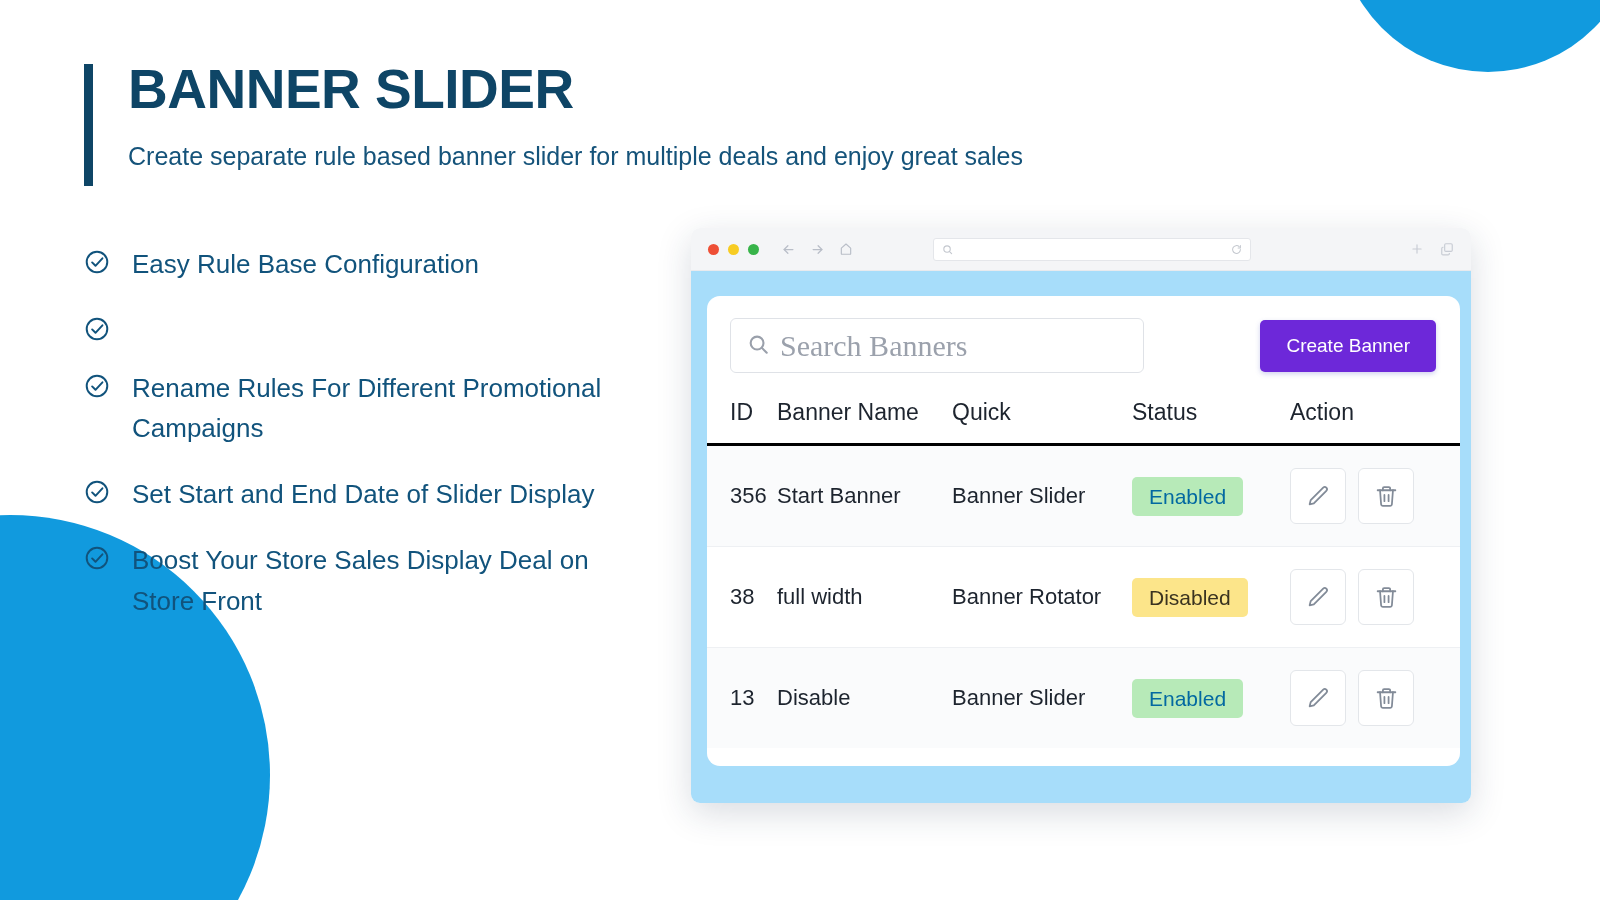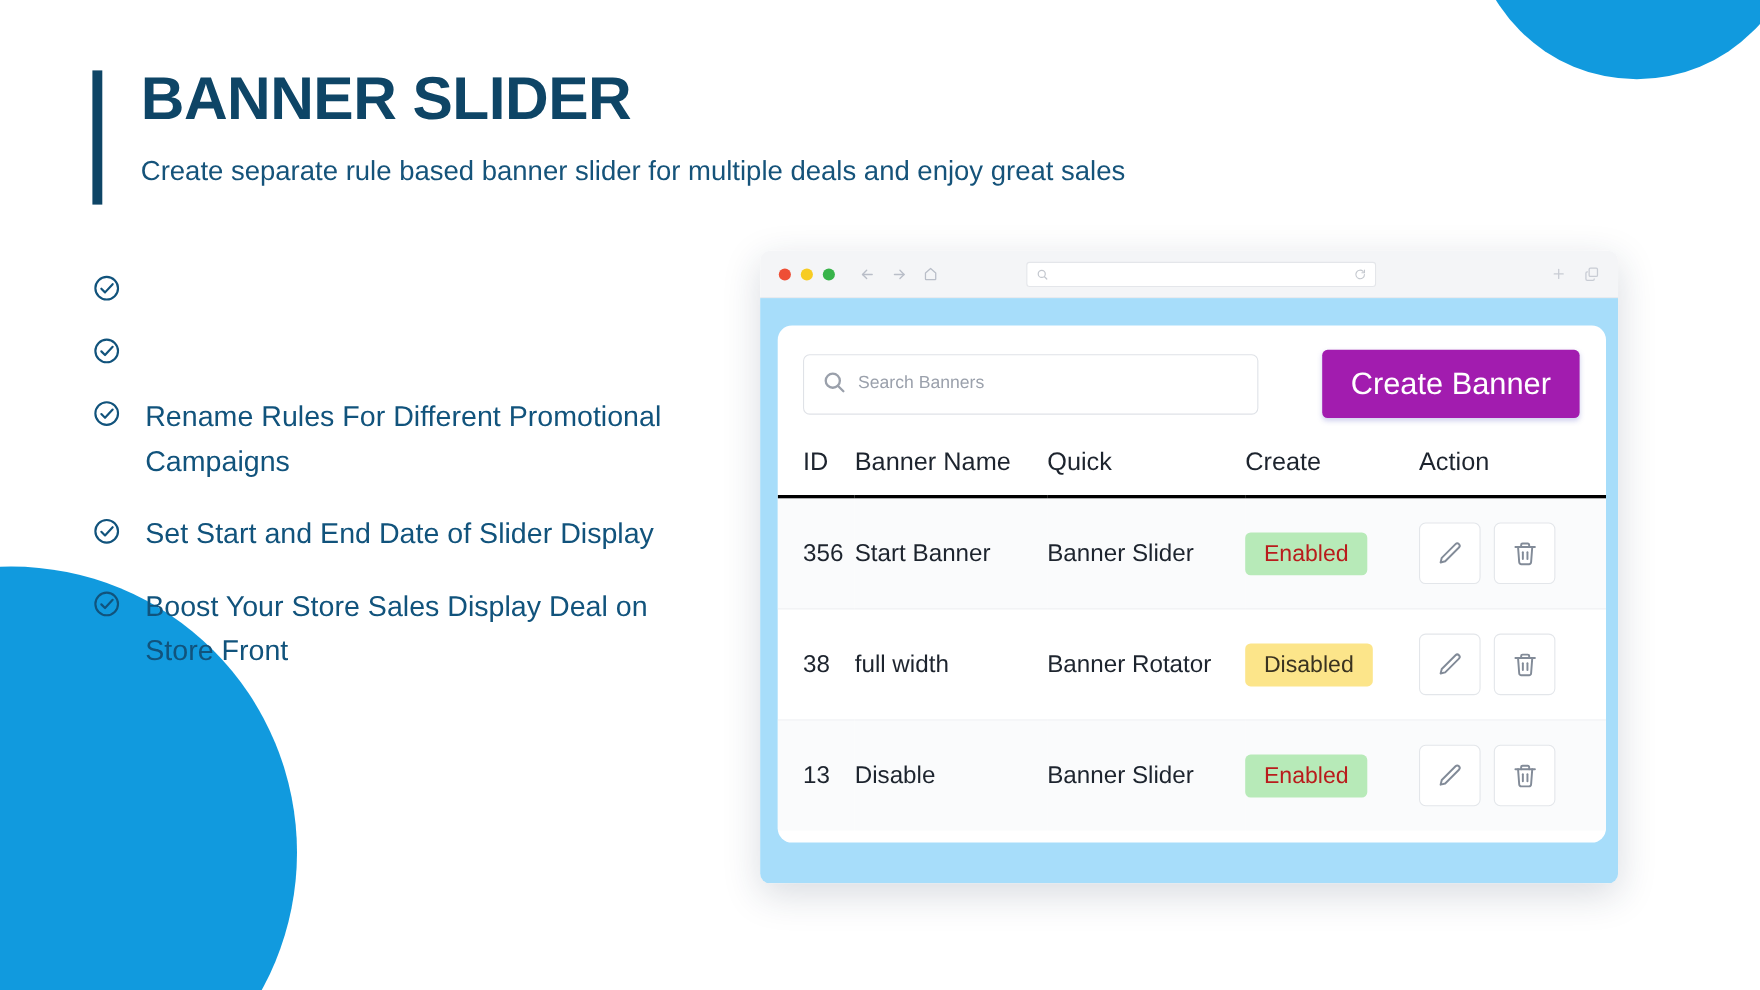--- a/index.html
+++ b/index.html
@@ -150,35 +150,35 @@
     border-radius: 6px;
     display: flex;
     align-items: center;
     padding: 0 16px;
     background: #fff;
   }
   .search-box svg { flex: 0 0 auto; color: #9aa0ab; margin-right: 11px; }
   .search-input {
     border: none;
     outline: none;
-    font-family: Liberation Sans, sans-serif;
-    font-size: 16px;
+    font-family: Liberation Serif, serif;
+    font-size: 30px;
     color: #3b82f6;
     background: transparent;
     width: 100%;
   }
   .search-input::placeholder { color: #9ba1ac; }
 
   .create-btn {
-    background: #a21caf;
+    background: #6d28d9;
     color: #ffffff;
     border: none;
     border-radius: 5px;
     font-family: "Liberation Sans", sans-serif;
-    font-size: 28px;
+    font-size: 19px;
     padding: 15px 26px;
     cursor: pointer;
     box-shadow: 0 2px 5px rgba(70,75,190,0.25);
   }
 
   
   .data-table {
     margin-top: 14px;
     width: 100%;
     border-collapse: collapse;
@@ -212,21 +212,21 @@
 
   .cell-id { color: #ef5b3b; }
 
   .badge {
     display: inline-block;
     border-radius: 5px;
     padding: 9px 17px;
     font-size: 21px;
     line-height: 1;
   }
-  .badge-enabled  { background: #b7eab8; color: #b91c1c; }
+  .badge-enabled  { background: #b7eab8; color: #0369a1; }
   .badge-disabled { background: #fce58a; color: #3a3320; }
 
   .action-cell { display: flex; gap: 12px; }
   .icon-btn {
     width: 56px; height: 56px;
     border: 1px solid #e3e6ea;
     border-radius: 6px;
     background: #ffffff;
     display: flex;
     align-items: center;
@@ -250,20 +250,21 @@
   </div>
 
   <ul class="feature-list">
     <li class="feature-item">
       <span class="check-icon">
         <svg viewBox="0 0 24 24" fill="none" stroke="currentColor" stroke-width="1.8">
           <circle cx="12" cy="12" r="9.5"></circle>
             <path d="M7.5 12.4l3.1 3.1L17 8.6" stroke-linecap="round" stroke-linejoin="round"></path>
         </svg>
       </span>
+      <span class="feature-text">Easy Rule Base Configuration</span>
     </li>
     <li class="feature-item">
       <span class="check-icon">
         <svg viewBox="0 0 24 24" fill="none" stroke="currentColor" stroke-width="1.8">
           <circle cx="12" cy="12" r="9.5"></circle>
             <path d="M7.5 12.4l3.1 3.1L17 8.6" stroke-linecap="round" stroke-linejoin="round"></path>
         </svg>
       </span>
     </li>
     <li class="feature-item">
@@ -372,21 +373,21 @@
         </div>
         <button class="create-btn">Create Banner</button>
       </div>
 
       <table class="data-table">
         <thead>
           <tr>
             <th class="col-id">ID</th>
             <th class="col-name">Banner Name</th>
             <th class="col-mode">Quick</th>
-            <th class="col-status">Create</th>
+            <th class="col-status">Status</th>
             <th class="col-action">Action</th>
           </tr>
         </thead>
         <tbody>
           <tr>
             <td class="col-id cell-id">356</td>
             <td class="col-name">Start Banner</td>
             <td class="col-mode">Banner Slider</td>
             <td class="col-status">
               <span class="badge badge-enabled">Enabled</span>

